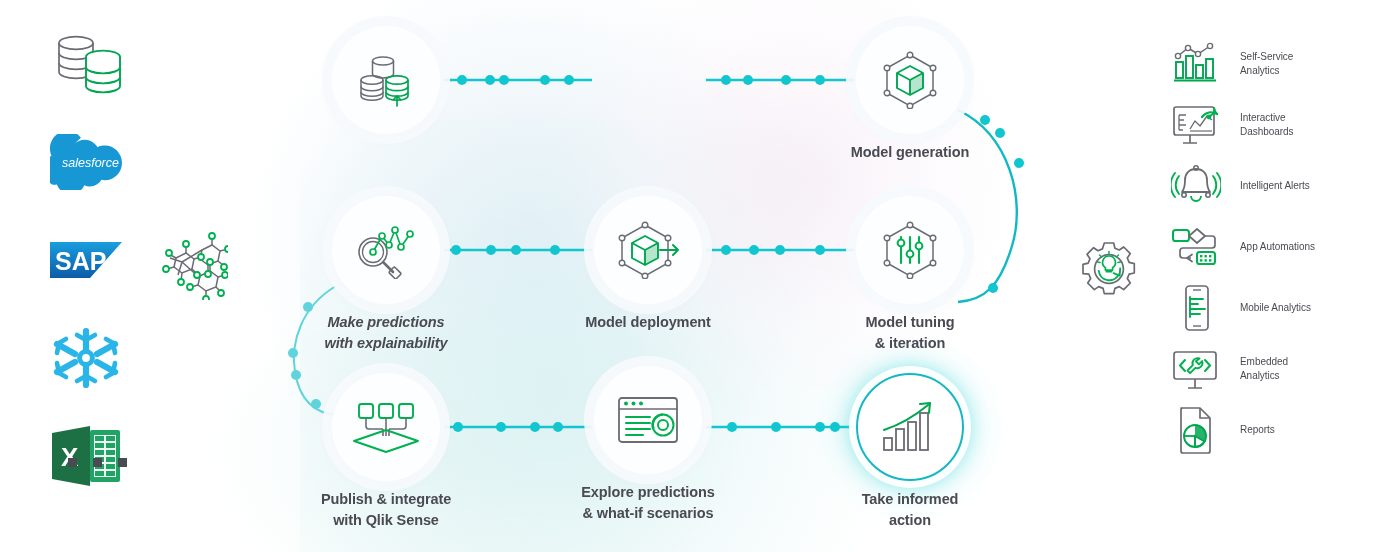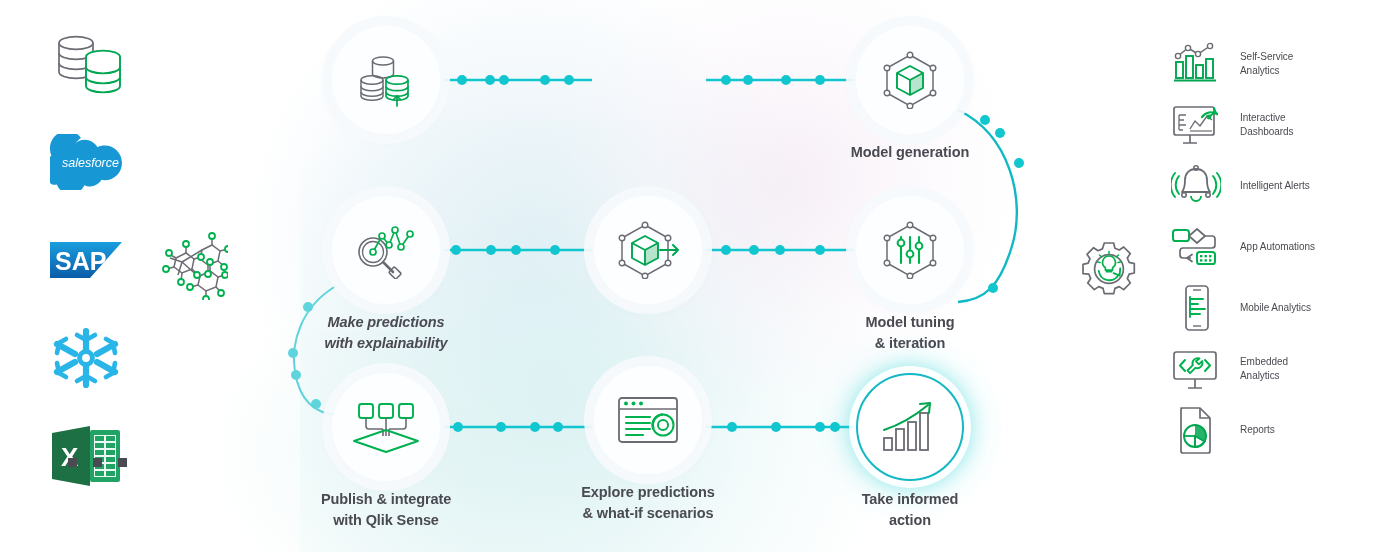--- a/index.html
+++ b/index.html
@@ -371,20 +371,21 @@
             <circle cx="8" cy="17" r="2.8"></circle>
         </g>
         <g stroke="#00a650" stroke-width="1.9" fill="none" stroke-linejoin="round">
           <polygon points="31,15 44,22 44,37 31,44 18,37 18,22"></polygon>
           <path d="M18 22 31 29 44 22 M31 29 V44"></path>
         </g>
         <polygon points="31,29 44,22 44,37 31,44" fill="#00a650" opacity=".28"></polygon>
         <path d="M46 29 H64 M59 24 l5 5 -5 5" fill="none" stroke="#00a650" stroke-width="2" stroke-linecap="round" stroke-linejoin="round"></path>
       </svg>
     </div>
+    <div class="node-label">Model deployment</div>
   </div>
 
   <div class="node" style="left:856px; top:196px;">
     <div class="disc"></div>
     <div class="glyph">
       <svg width="62" height="58" viewBox="0 0 62 58">
         <polygon points="31,4 54,17 54,42 31,55 8,42 8,17" fill="none" stroke="#6b6b73" stroke-width="1.5"></polygon>
         <g fill="#ffffff" stroke="#6b6b73" stroke-width="1.4">
           <circle cx="31" cy="4" r="2.8"></circle>
             <circle cx="54" cy="17" r="2.8"></circle>

